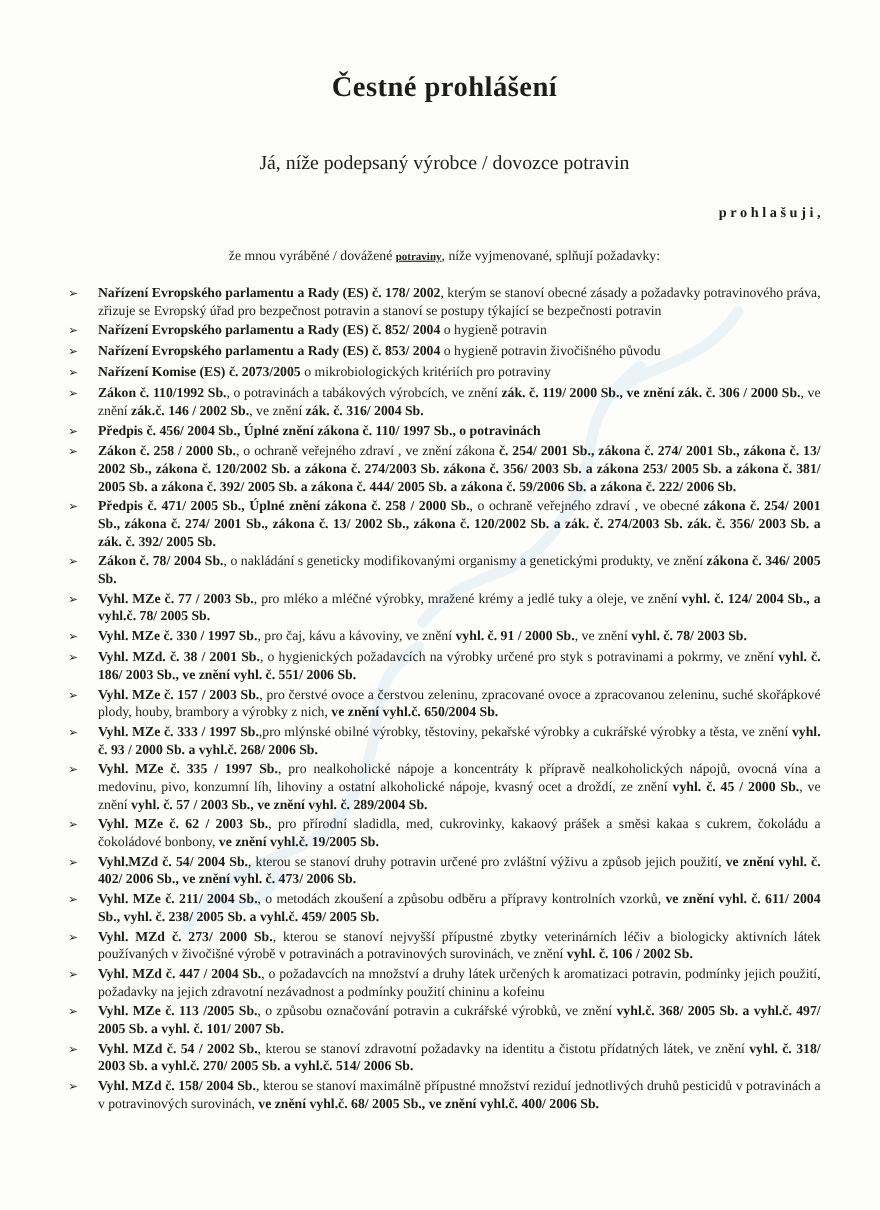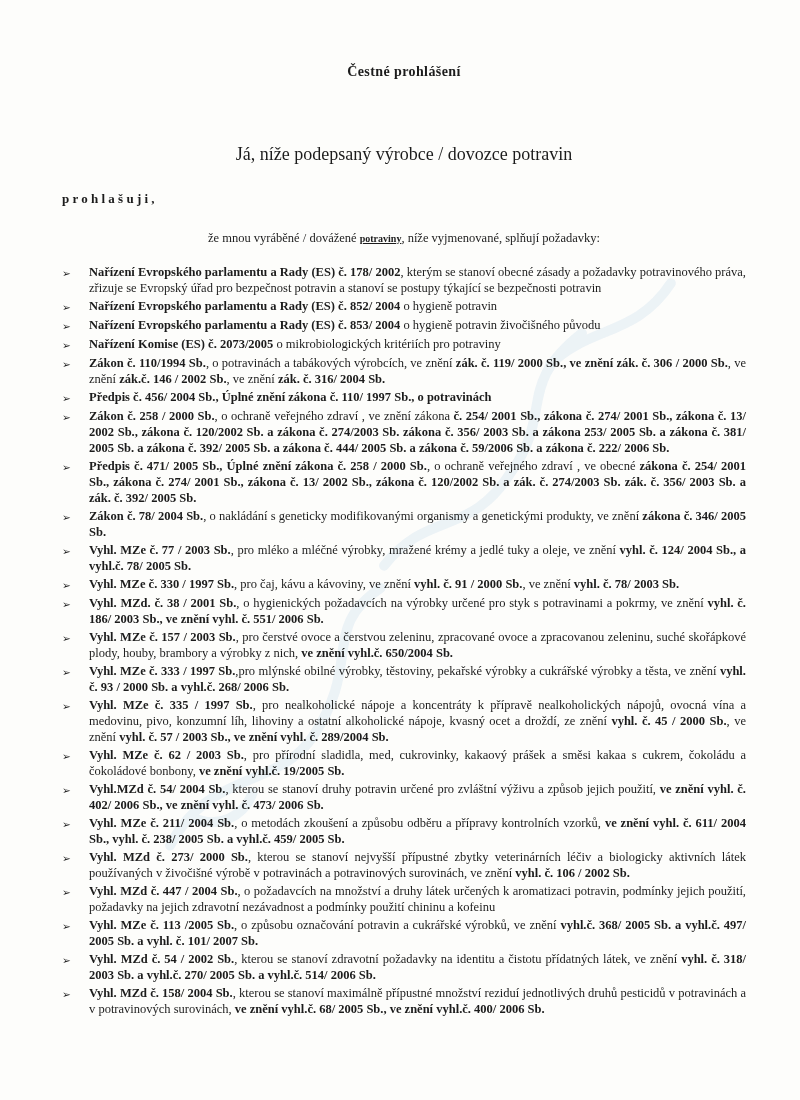--- a/index.html
+++ b/index.html
@@ -20,32 +20,32 @@
     left:0; top:0; width:800px; height:1100px;
     pointer-events:none;
     opacity:0.45;
   }
   .content {
     position:relative;
     padding:64px 54px 20px 62px;
   }
   .title {
     text-align:center;
-    font-size:14px;
+    font-size:26px;
     font-weight:bold;
     letter-spacing:0.4px;
-    margin-bottom:64px;
+    margin-bottom:44px;
   }
   .intro {
     text-align:center;
     font-size:18px;
     margin-bottom:26px;
   }
   .declare {
-    text-align:left;
+    text-align:right;
     font-size:13px;
     font-weight:bold;
     margin-bottom:24px;
   }
   .req {
     text-align:center;
     font-size:12.5px;
     margin-bottom:18px;
   }
   .req .hl {
@@ -111,21 +111,21 @@
         <div class="item">
           <span class="bullet">➢</span>
           <div class="itext"><span class="b">Nařízení Evropského parlamentu a Rady (ES) č. 853/ 2004</span><span> o hygieně potravin živočišného původu</span></div>
         </div>
         <div class="item">
           <span class="bullet">➢</span>
           <div class="itext"><span class="b">Nařízení Komise (ES) č. 2073/2005</span><span> o mikrobiologických kritériích pro potraviny</span></div>
         </div>
         <div class="item">
           <span class="bullet">➢</span>
-          <div class="itext"><span class="b">Zákon č. 110/1994 Sb.</span><span>, o potravinách a tabákových výrobcích, ve znění </span><span class="b">zák. č. 119/ 2000 Sb., ve znění zák. č. 306 / 2000 Sb.</span><span>, ve znění </span><span class="b">zák.č. 146 / 2002 Sb.</span><span>, ve znění </span><span class="b">zák. č. 316/ 2004 Sb.</span></div>
+          <div class="itext"><span class="b">Zákon č. 110/1992 Sb.</span><span>, o potravinách a tabákových výrobcích, ve znění </span><span class="b">zák. č. 119/ 2000 Sb., ve znění zák. č. 306 / 2000 Sb.</span><span>, ve znění </span><span class="b">zák.č. 146 / 2002 Sb.</span><span>, ve znění </span><span class="b">zák. č. 316/ 2004 Sb.</span></div>
         </div>
         <div class="item">
           <span class="bullet">➢</span>
           <div class="itext"><span class="b">Předpis č. 456/ 2004 Sb., Úplné znění zákona č. 110/ 1997 Sb., o potravinách</span></div>
         </div>
         <div class="item">
           <span class="bullet">➢</span>
           <div class="itext"><span class="b">Zákon č. 258 / 2000 Sb.</span><span>, o ochraně veřejného zdraví , ve znění zákona </span><span class="b">č. 254/ 2001 Sb., zákona č. 274/ 2001 Sb., zákona č. 13/ 2002 Sb., zákona č. 120/2002 Sb. a zákona č. 274/2003 Sb.  zákona č. 356/ 2003 Sb. a zákona 253/ 2005 Sb. a zákona č. 381/ 2005 Sb. a zákona č. 392/ 2005 Sb. a zákona č. 444/ 2005 Sb. a zákona č. 59/2006 Sb. a zákona č. 222/ 2006 Sb.</span></div>
         </div>
         <div class="item">

